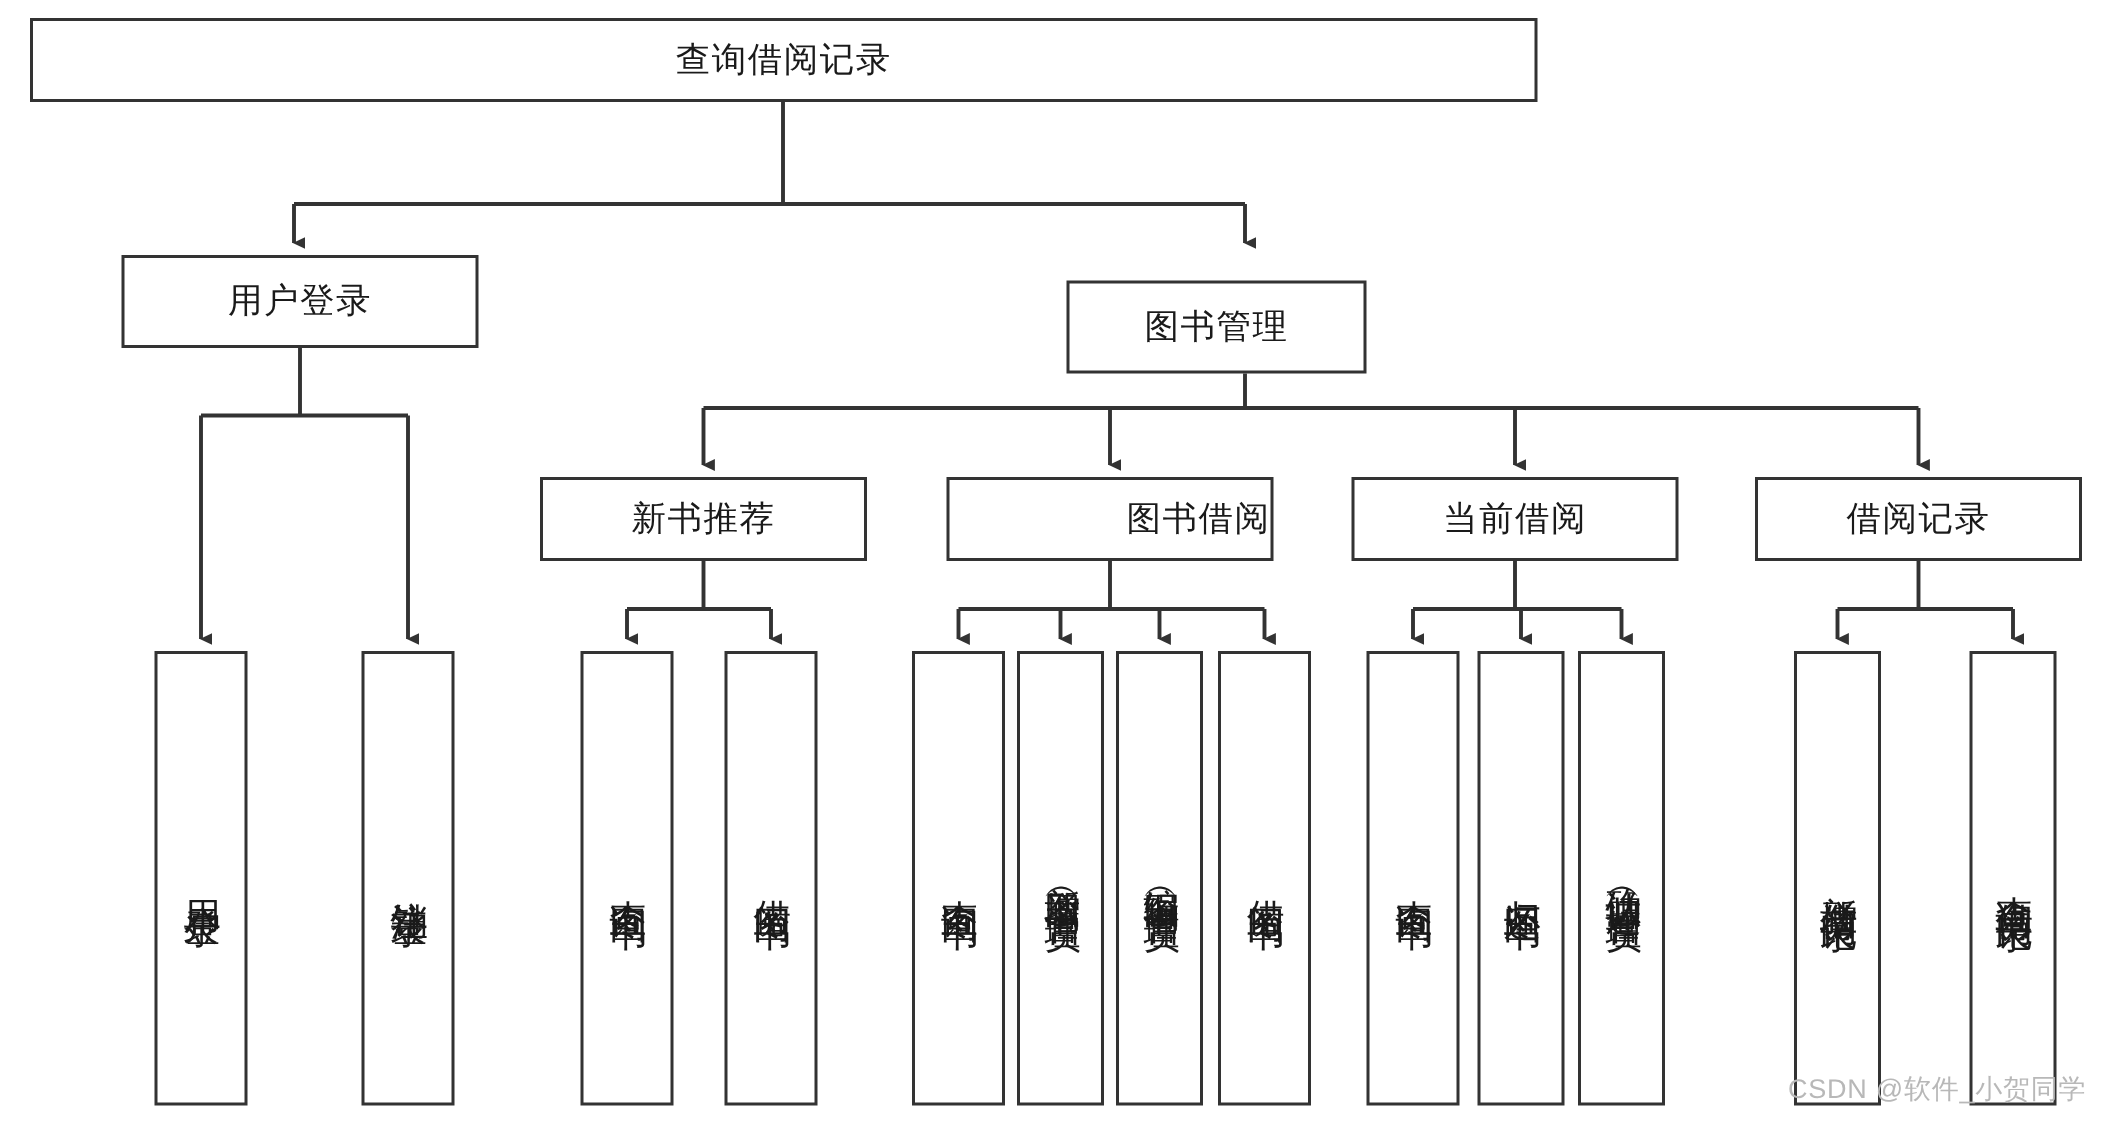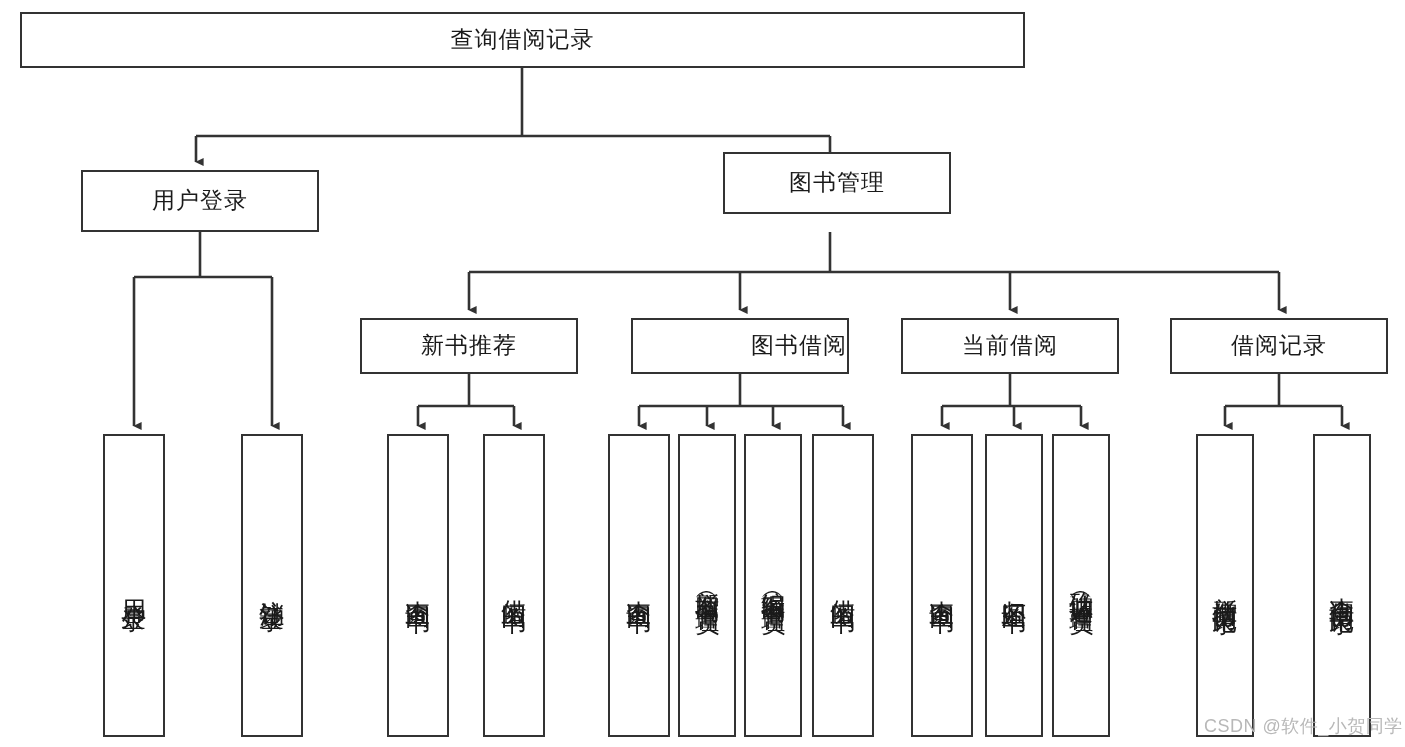--- a/index.html
+++ b/index.html
@@ -59,21 +59,20 @@
     text-orientation: upright;
     white-space: nowrap;
   }
   .watermark {
     position: absolute;
     font-size: 18px;
     color: #b8b8b8;
     letter-spacing: 0.5px;
     white-space: nowrap;
     z-index: 5;
-    margin-left: 12px;
   }
 </style>
 </head>
 <body>
 
 <div id="canvas">
 
   <svg class="edges" viewBox="0 0 1405 747" xmlns="http://www.w3.org/2000/svg">
     <defs>
       <marker id="arrow" markerWidth="9" markerHeight="9" refX="4.2" refY="7.6" orient="auto" markerUnits="userSpaceOnUse">
@@ -124,21 +123,21 @@
     </g>
   </svg>
 
   <div class="node horiz" style="left:20px; top:12px; width:1005px; height:56px;">
     <span class="lbl">查询借阅记录</span>
   </div>
 
   <div class="node horiz" style="left:81px; top:170px; width:238px; height:62px;">
     <span class="lbl">用户登录</span>
   </div>
-  <div class="node horiz" style="left:711px; top:152px; width:228px; height:62px;margin-left:12px;">
+  <div class="node horiz" style="left:711px; top:187px; width:200px; height:62px;">
     <span class="lbl">图书管理</span>
   </div>
 
   <div class="node horiz" style="left:360px; top:318px; width:218px; height:56px;">
     <span class="lbl">新书推荐</span>
   </div>
   <div class="node horiz" style="left:631px; top:318px; width:218px; height:56px;justify-content:flex-end;">
     <span class="lbl">图书借阅</span>
   </div>
   <div class="node horiz" style="left:901px; top:318px; width:218px; height:56px;">

